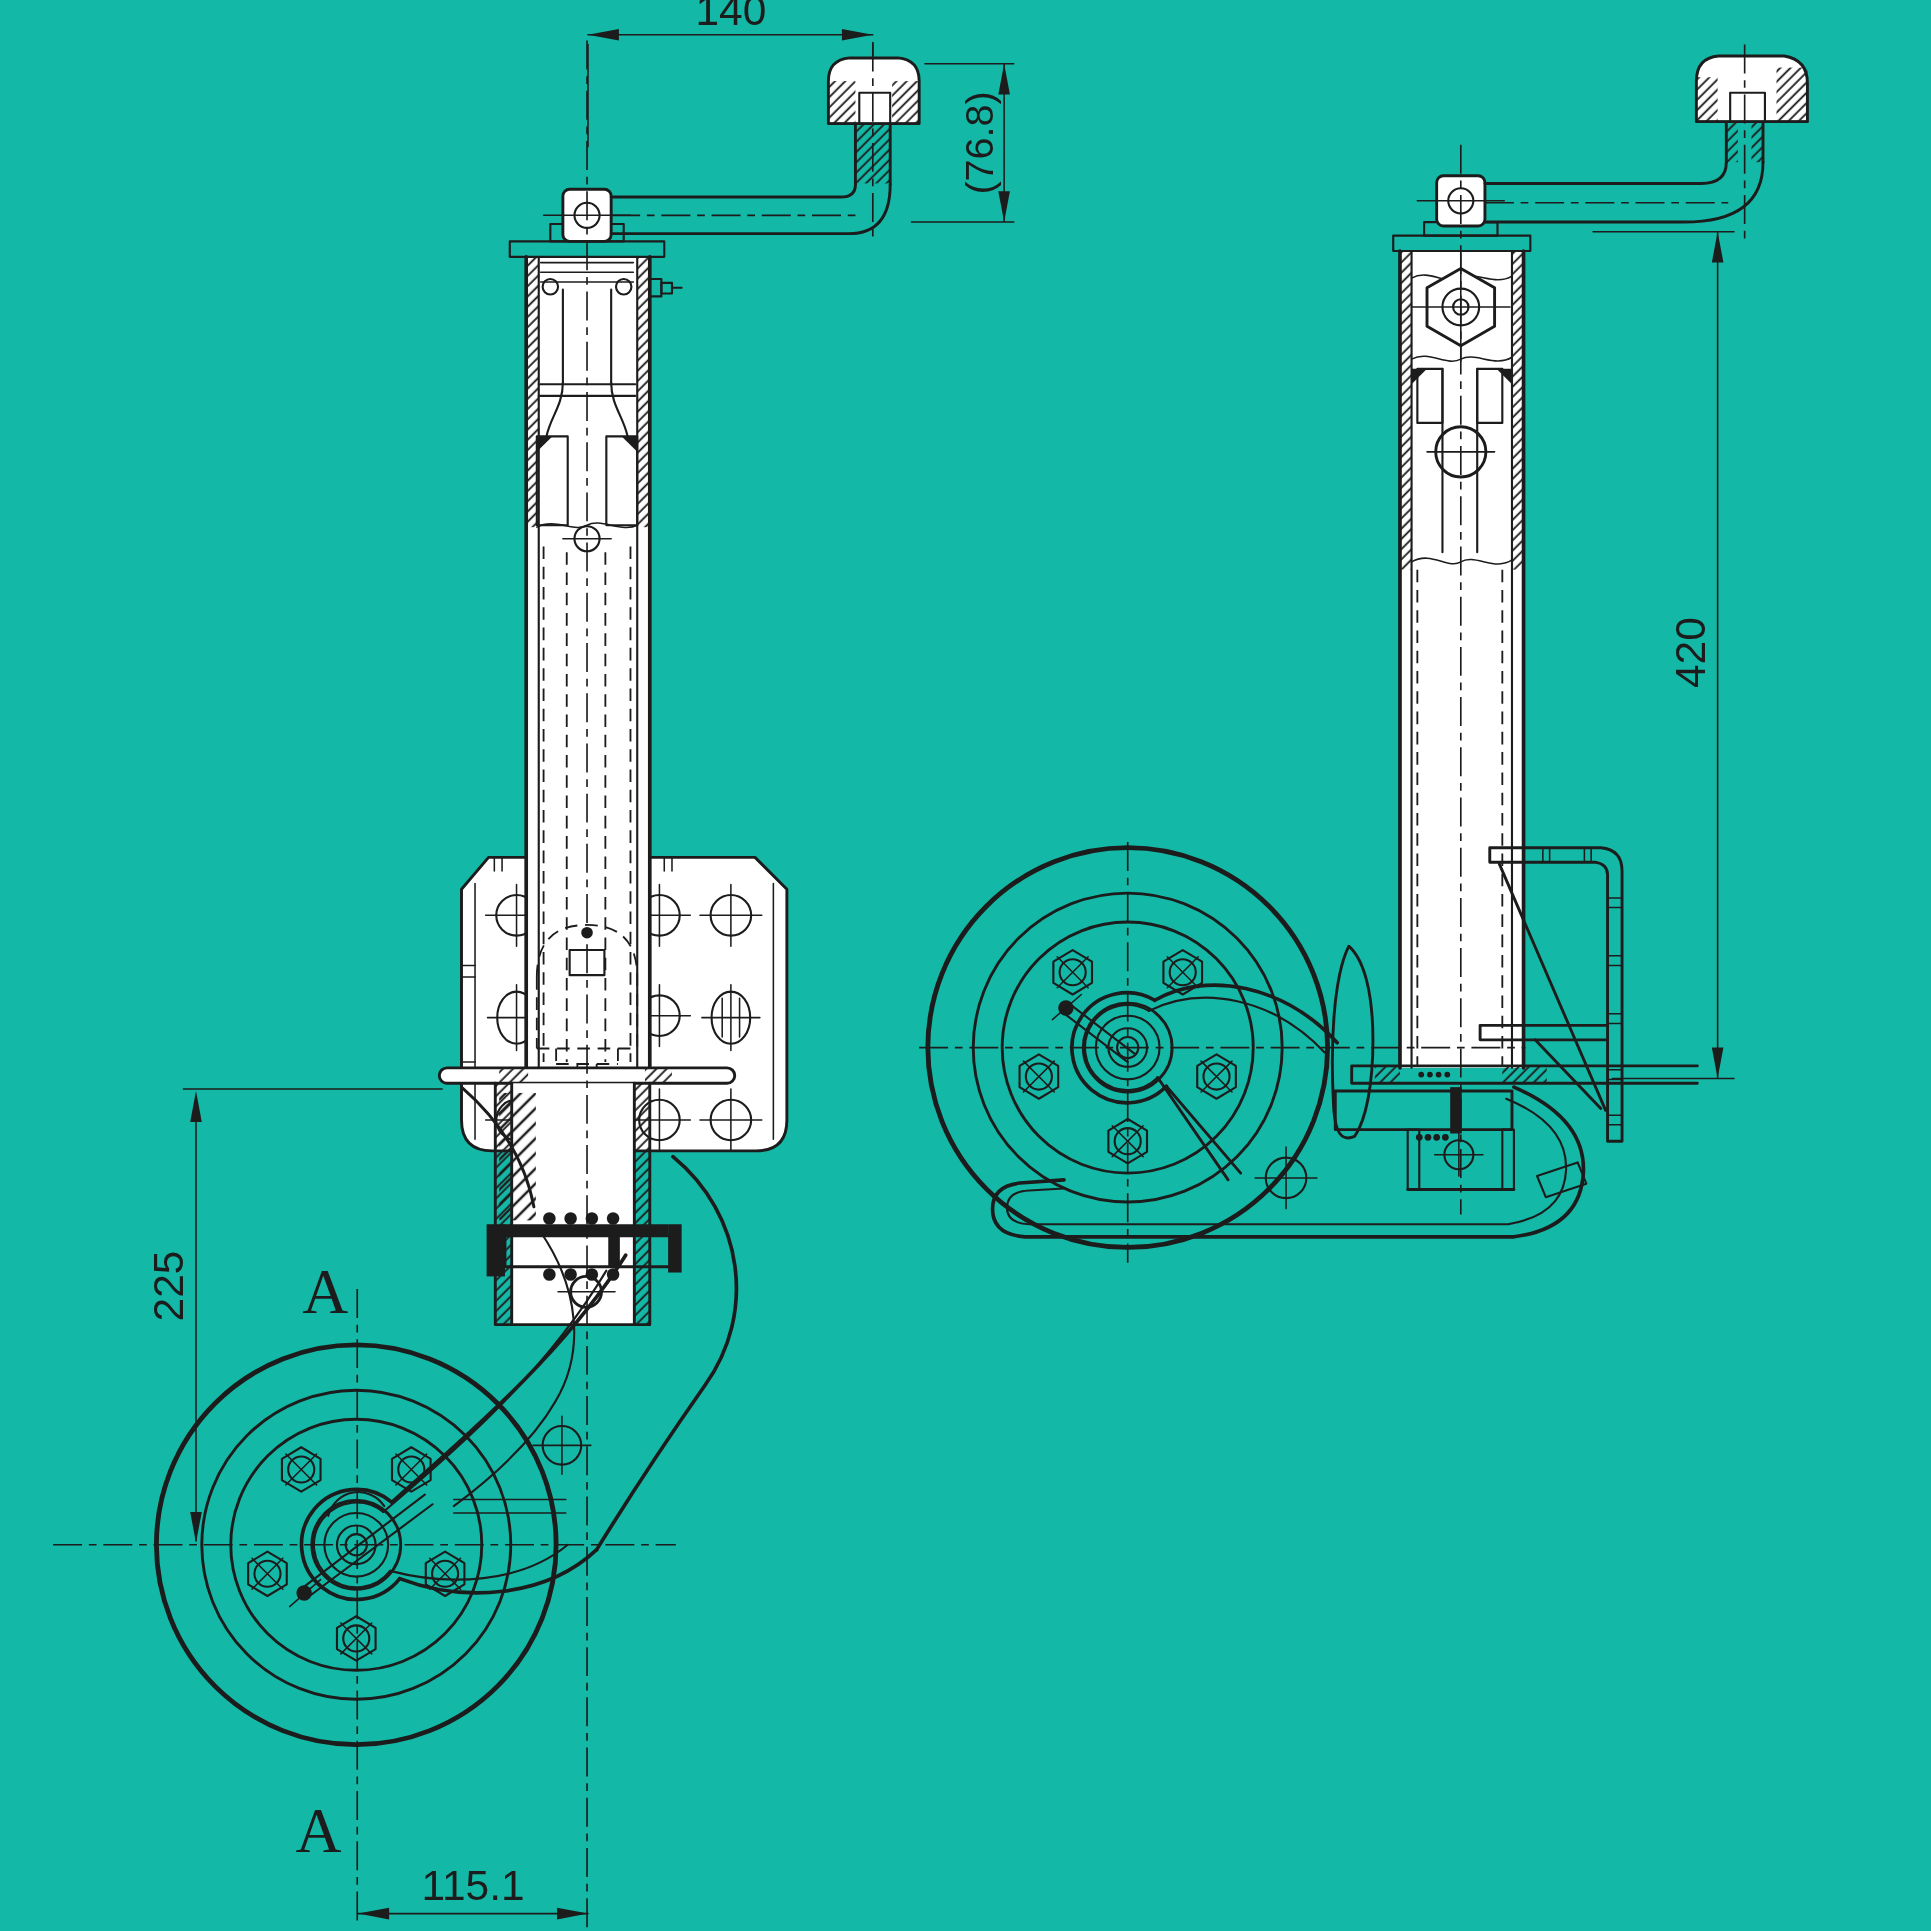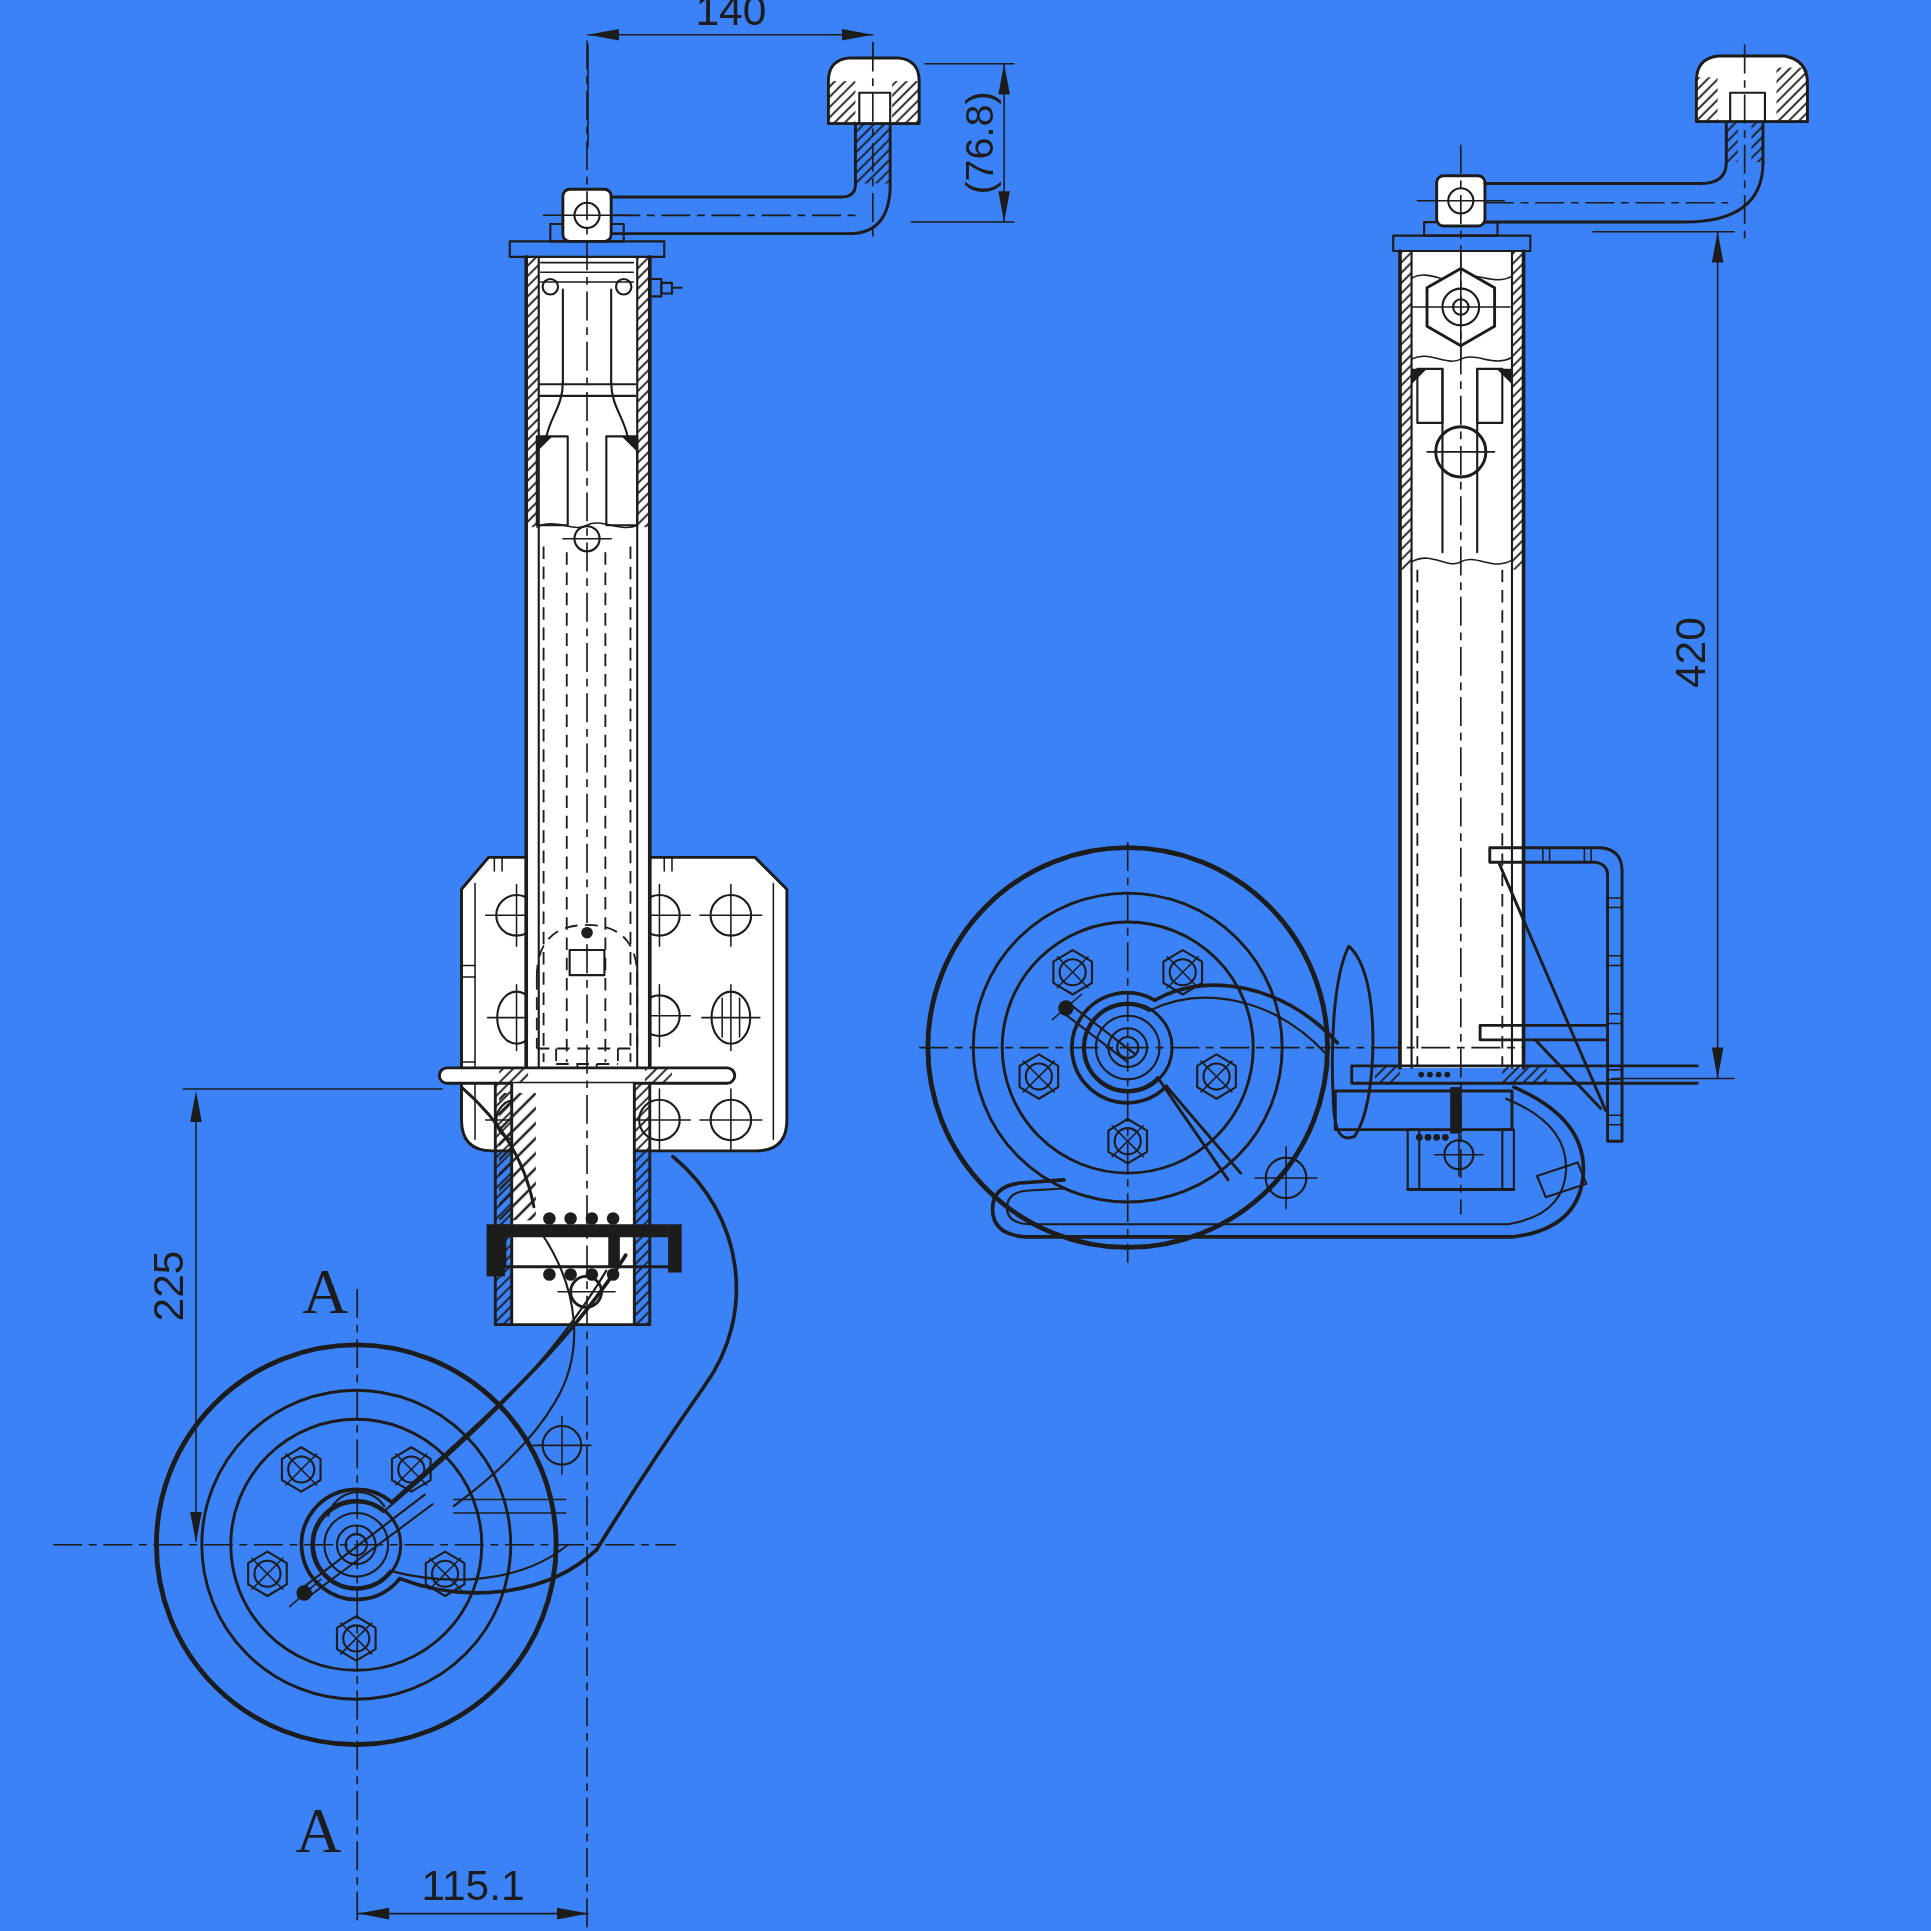--- a/index.html
+++ b/index.html
@@ -1,16 +1,16 @@
 <!DOCTYPE html>
 <html><head>
 <meta charset="utf-8">
 <style>
   html,body{margin:0;padding:0;background:#ffffff;}
-  .stage{width:1931px;height:1931px;position:relative;background:#3b82f6;overflow:hidden;}
+  .stage{width:1931px;height:1931px;position:relative;background:#14b8a6;overflow:hidden;}
   svg{display:block;}
   .o5{fill:none;stroke:#1c1c1c;stroke-width:5;stroke-linecap:round;stroke-linejoin:round;}
   .o4{fill:none;stroke:#1c1c1c;stroke-width:3.8;stroke-linecap:round;stroke-linejoin:round;}
   .o3{fill:none;stroke:#1c1c1c;stroke-width:3;stroke-linecap:round;stroke-linejoin:round;}
   .o2{fill:none;stroke:#1c1c1c;stroke-width:2.2;stroke-linecap:round;stroke-linejoin:round;}
   .t{fill:none;stroke:#1c1c1c;stroke-width:1.6;stroke-linecap:round;}
   .wf{fill:#ffffff;stroke:#1c1c1c;stroke-width:3;stroke-linejoin:round;}
   .cl{fill:none;stroke:#1c1c1c;stroke-width:1.7;stroke-dasharray:30 7 8 7;}
   .hd{fill:none;stroke:#1c1c1c;stroke-width:1.9;stroke-dasharray:13 8;}
   .fb{fill:#1c1c1c;stroke:none;}

